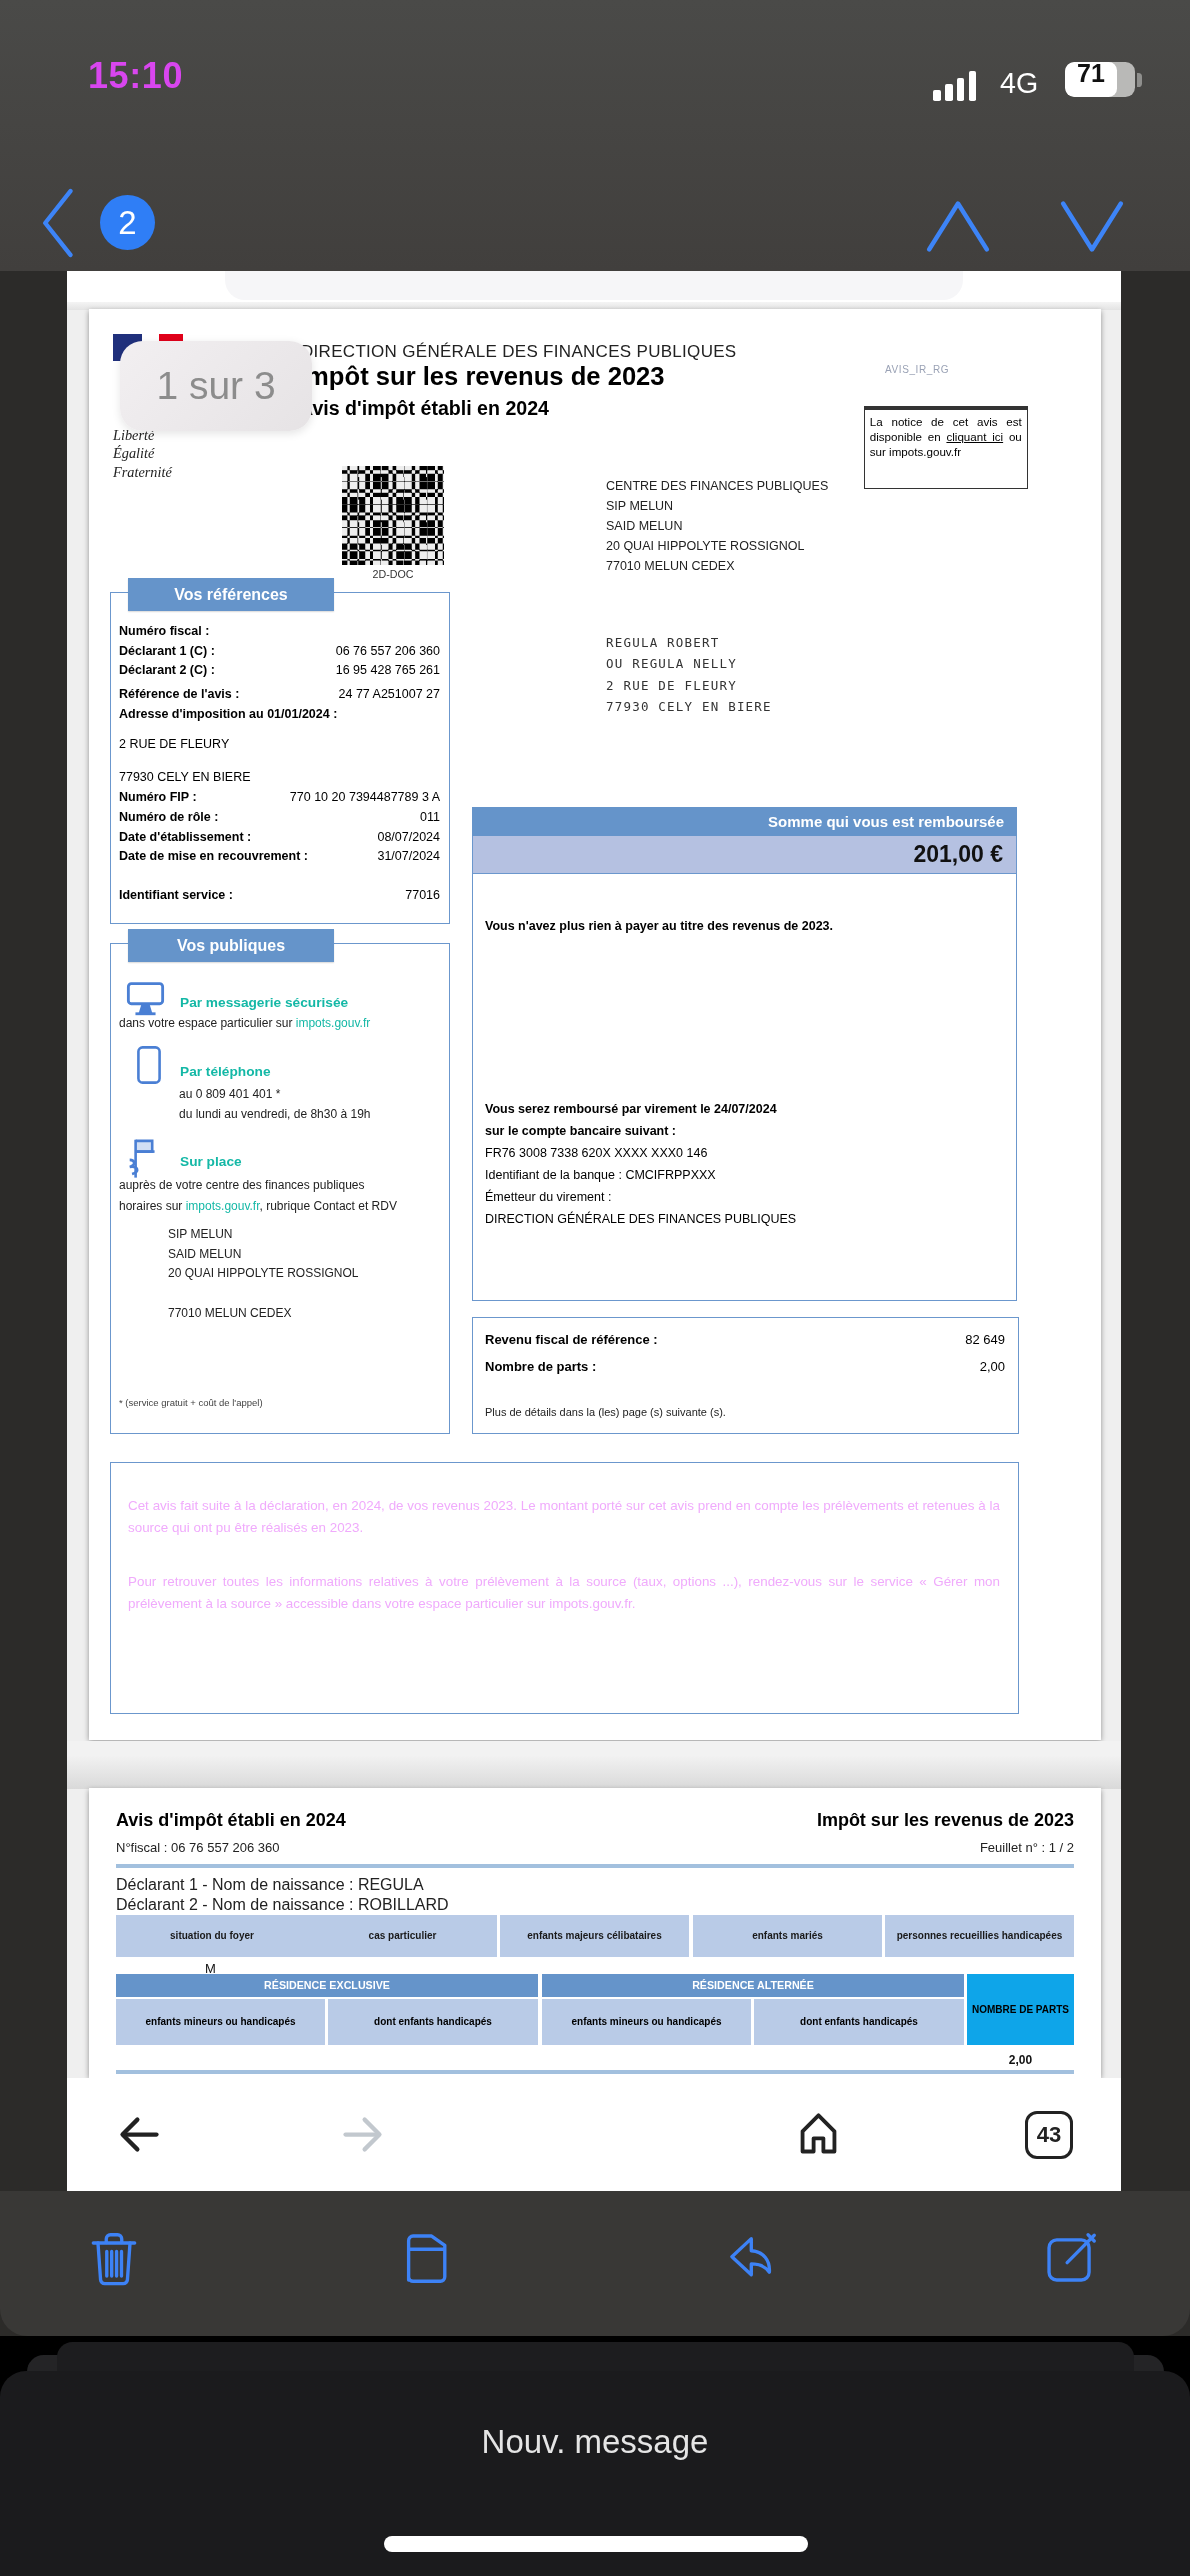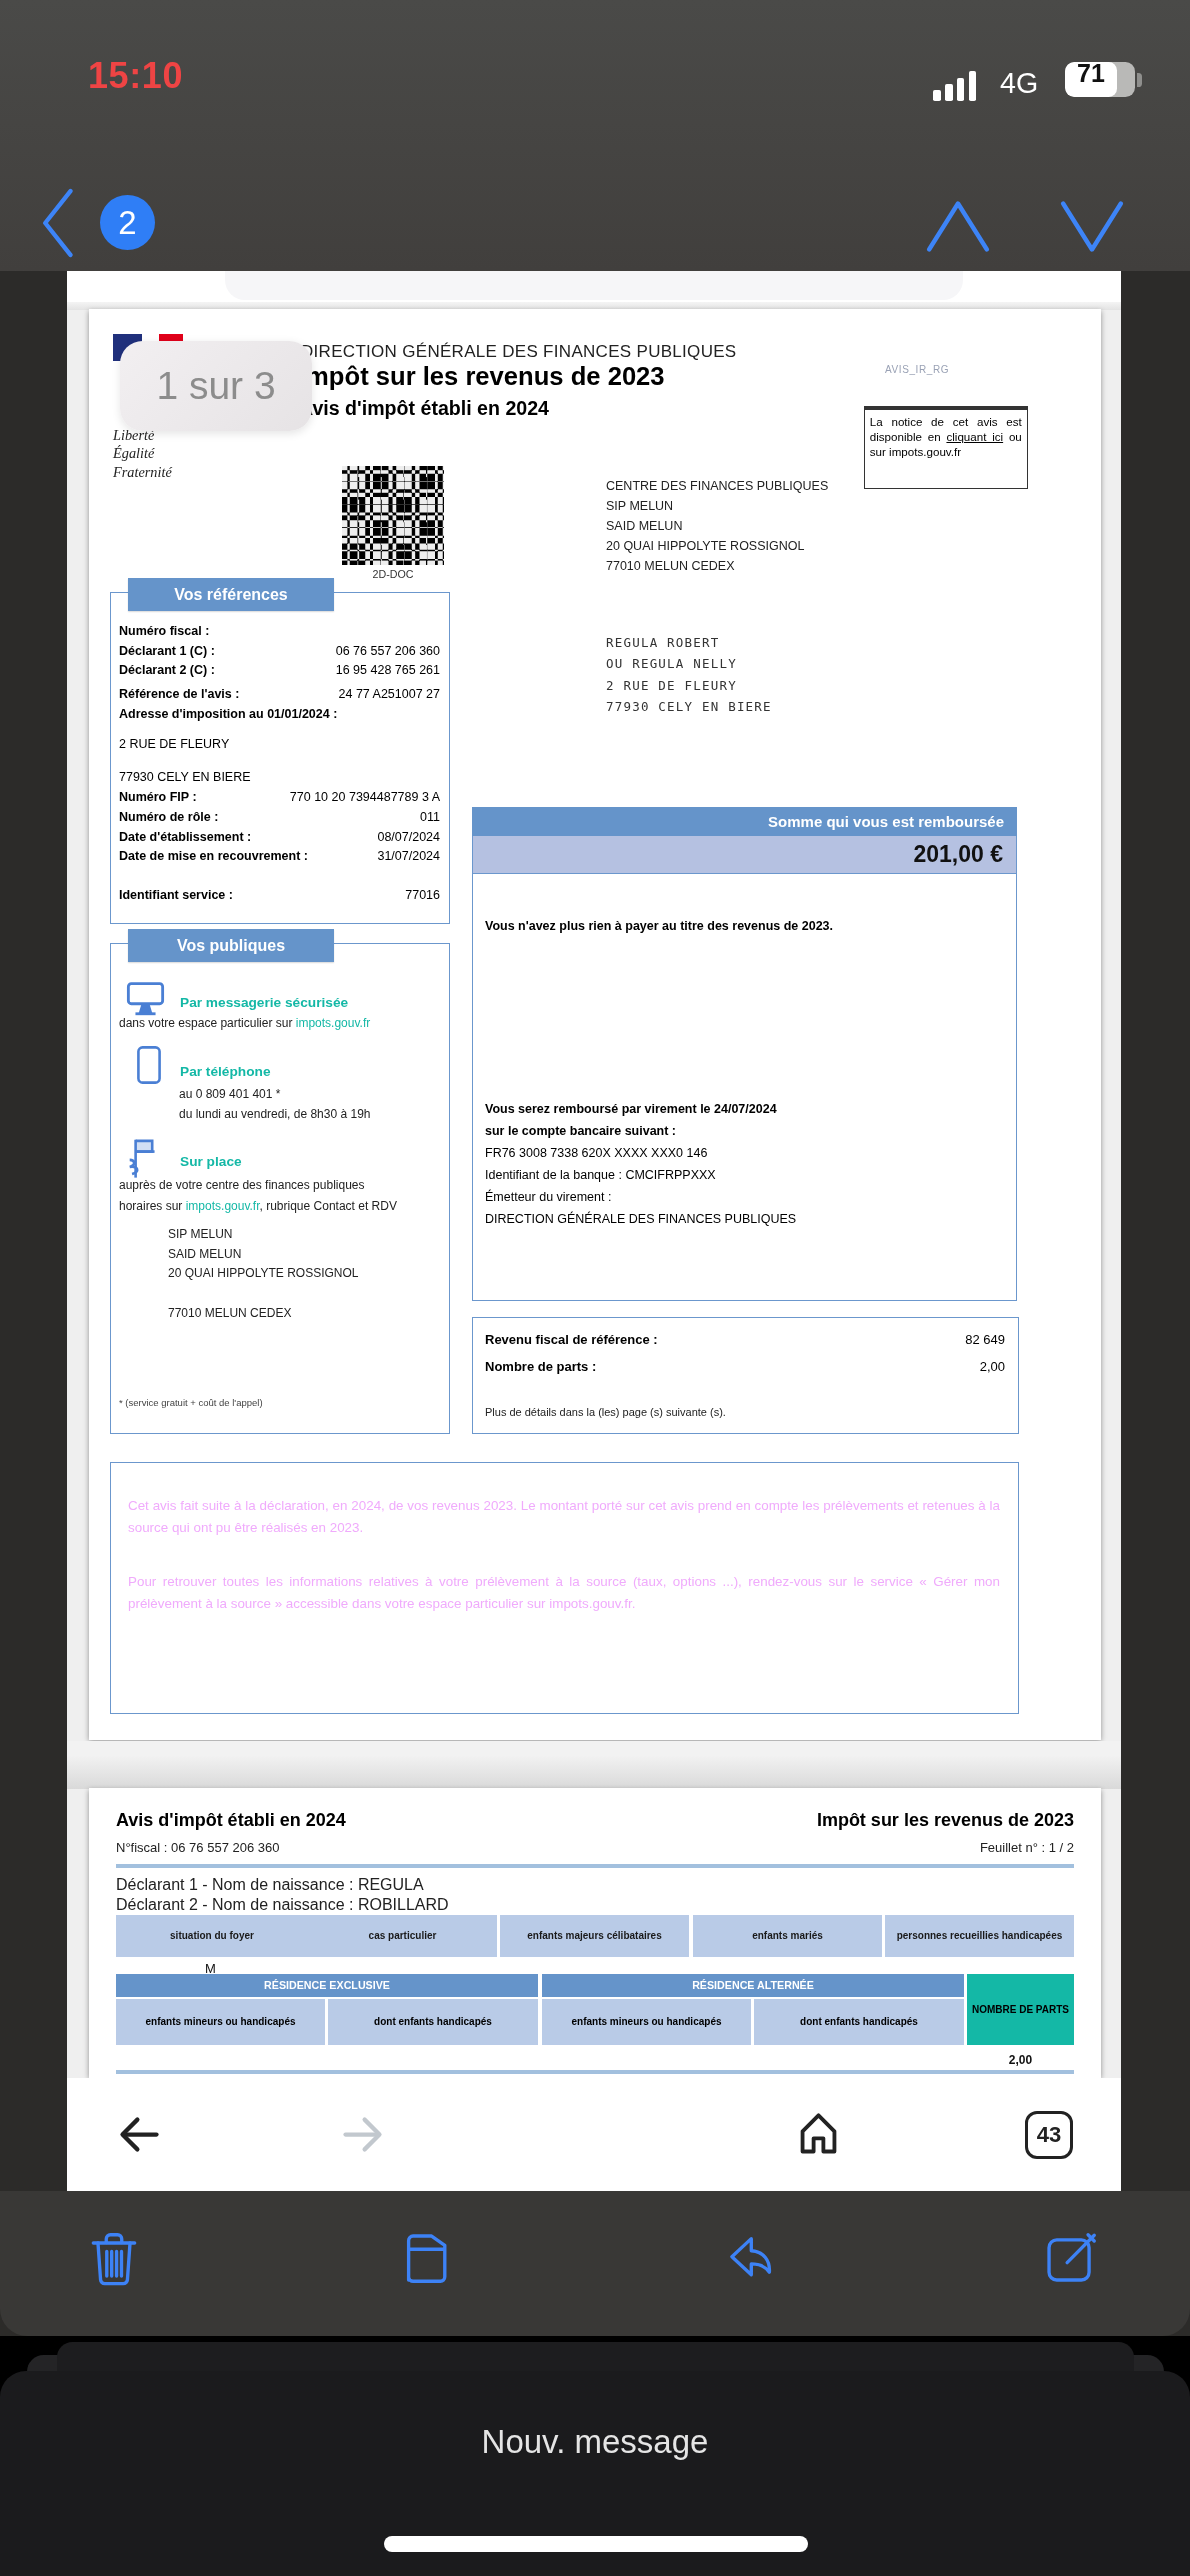--- a/index.html
+++ b/index.html
@@ -6,21 +6,21 @@
   body{
     width:1190px;height:2576px;position:relative;overflow:hidden;
     background:#2c2b29;
     font-family:"Liberation Sans", sans-serif;
     -webkit-font-smoothing:antialiased;
   }
   .abs{position:absolute;}
 
   
   .topbar{left:0;top:0;width:1190px;height:271px;background:linear-gradient(#4a4a48,#413f3d);}
-  .time{left:88px;top:55px;color:#ef4444;font-size:36px;font-weight:600;letter-spacing:0.6px;}
+  .time{left:88px;top:55px;color:#d946ef;font-size:36px;font-weight:600;letter-spacing:0.6px;}
   .sig{left:933px;top:70px;display:flex;align-items:flex-end;gap:4.2px;height:31px;}
   .sig i{display:block;width:7.7px;background:#fff;border-radius:1.8px;}
   .net4g{left:1000px;top:67px;color:#fff;font-size:28.6px;font-weight:400;}
   .batt{left:1065px;top:62px;width:70px;height:35px;border-radius:9.5px;background:#b9b9b7;overflow:hidden;}
   .batt .fill{position:absolute;left:0;top:0;width:52px;height:35px;background:#fff;border-radius:8.3px;}
   .batt .pct{position:absolute;left:0;top:0;width:52px;height:23px;display:flex;align-items:center;justify-content:center;color:#111;font-size:25px;font-weight:700;}
   .battnub{left:1137px;top:73px;width:5.4px;height:14.3px;background:#8f8f8d;border-radius:0 3.6px 3.6px 0;}
   .navchev{stroke:#3d84f7;stroke-width:2.6;fill:none;stroke-linecap:round;stroke-linejoin:round;}
   .badge{left:100px;top:195px;width:55px;height:55px;border-radius:50%;background:#2f7ef6;display:flex;align-items:center;justify-content:center;color:#fff;font-size:33px;font-weight:500;}
 
@@ -85,21 +85,21 @@
   
   .p2titleL{left:116px;top:1810px;font-size:18px;font-weight:700;}
   .p2titleR{left:592px;top:1810px;width:482px;text-align:right;font-size:18px;font-weight:700;}
   .p2sub{left:116px;top:1840px;font-size:13px;color:#222;}
   .p2sheet{left:711px;top:1840px;width:363px;text-align:right;font-size:13px;color:#222;}
   .p2line{left:116px;top:1864px;width:958px;height:4.2px;background:#a2c0de;}
   .p2dec{left:116px;font-size:16px;color:#222;}
   .t1cell{top:1915px;height:42px;background:#b9cbe7;font-size:10px;font-weight:700;text-align:center;display:flex;align-items:center;justify-content:center;line-height:12.5px;color:#1a1a1a;}
   .t2group{top:1974px;height:22.6px;background:#6594ca;color:#fff;font-size:10.7px;font-weight:700;display:flex;align-items:center;justify-content:center;}
   .t2cell{top:1999px;height:46px;background:#b9cbe7;font-size:10px;font-weight:700;text-align:center;display:flex;align-items:center;justify-content:center;line-height:12.5px;}
-  .t2parts{left:967px;top:1974px;width:107px;height:71px;background:#14b8a6;font-size:10px;font-weight:700;text-align:center;display:flex;align-items:center;justify-content:center;line-height:13px;}
+  .t2parts{left:967px;top:1974px;width:107px;height:71px;background:#0ea5e9;font-size:10px;font-weight:700;text-align:center;display:flex;align-items:center;justify-content:center;line-height:13px;}
   .p2val{font-size:12px;font-weight:700;color:#111;}
   .p2bot{left:116px;top:2070px;width:958px;height:3.6px;background:#a2c0de;}
 
   
   .btoolbar{left:67px;top:2078px;width:1054px;height:113px;background:#fff;}
   .bicon{top:2109px;width:51px;height:51px;}
   .tabbox{left:1025px;top:2111px;width:48px;height:48px;border:3.6px solid #222;border-radius:12px;box-sizing:border-box;display:flex;align-items:center;justify-content:center;font-size:22px;font-weight:700;color:#222;}
 
   
   .mailbar{left:0;top:2191px;width:1190px;height:145px;background:#393836;border-radius:0 0 27px 27px;}

